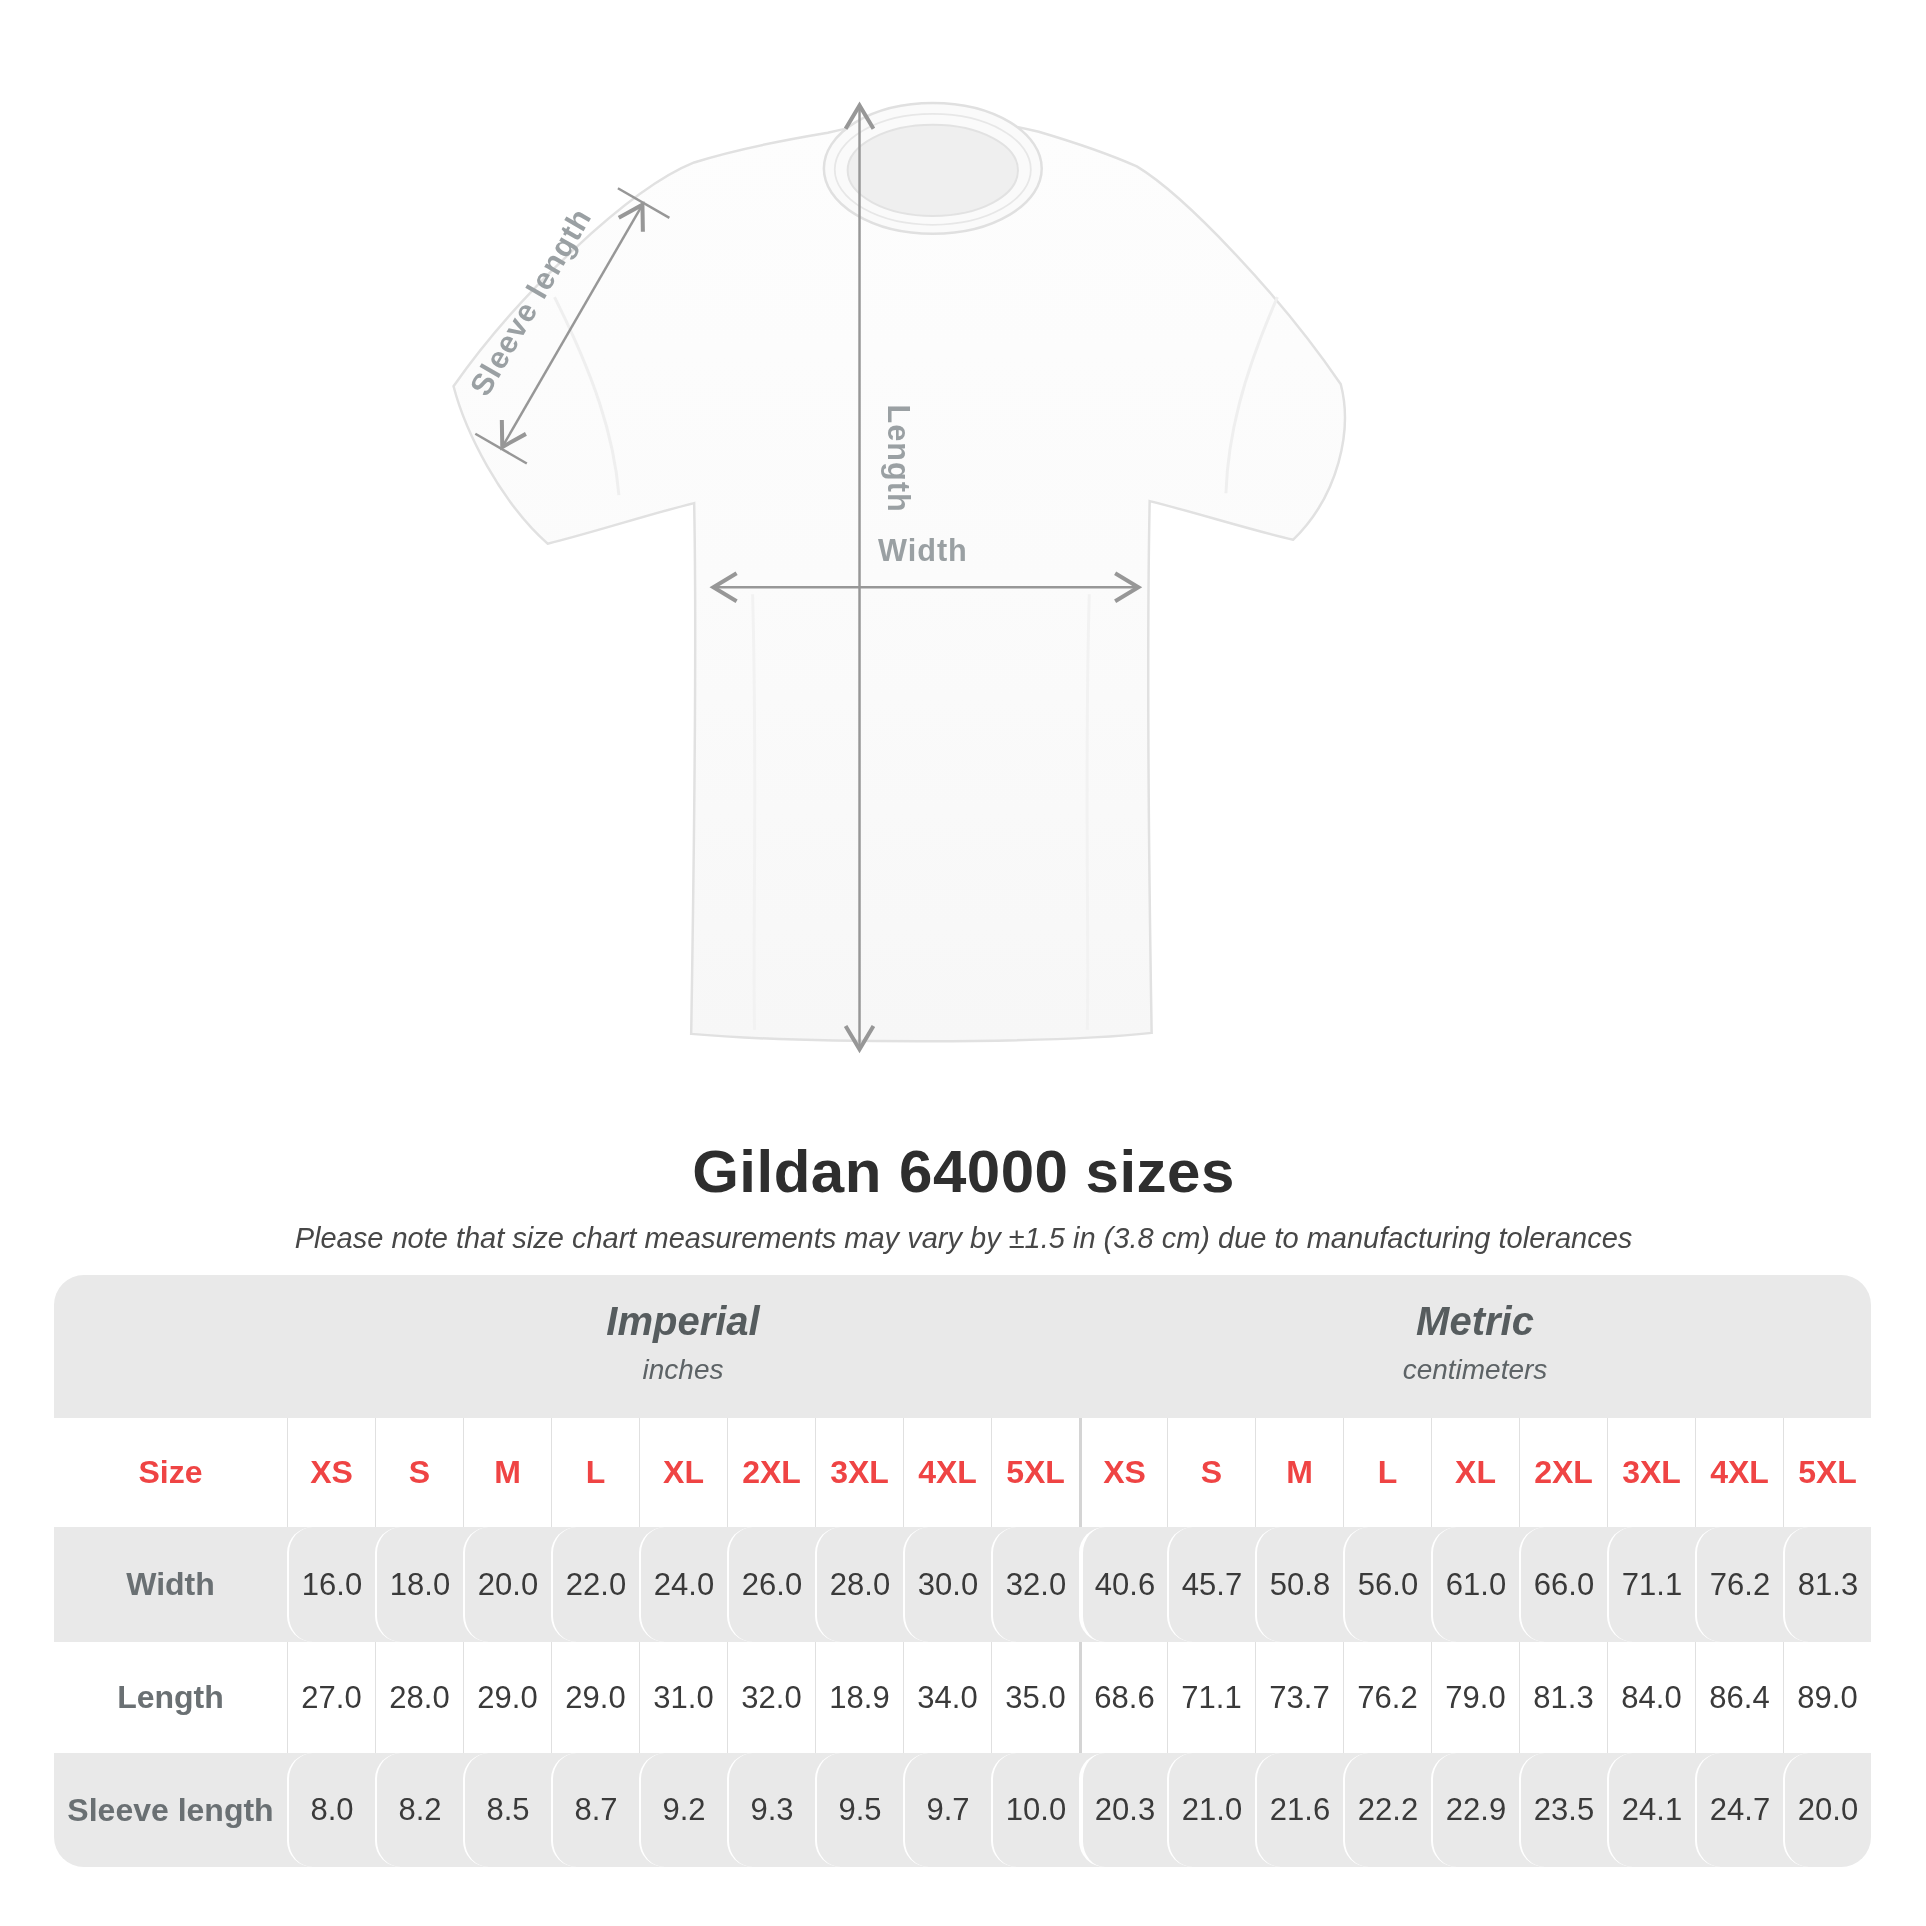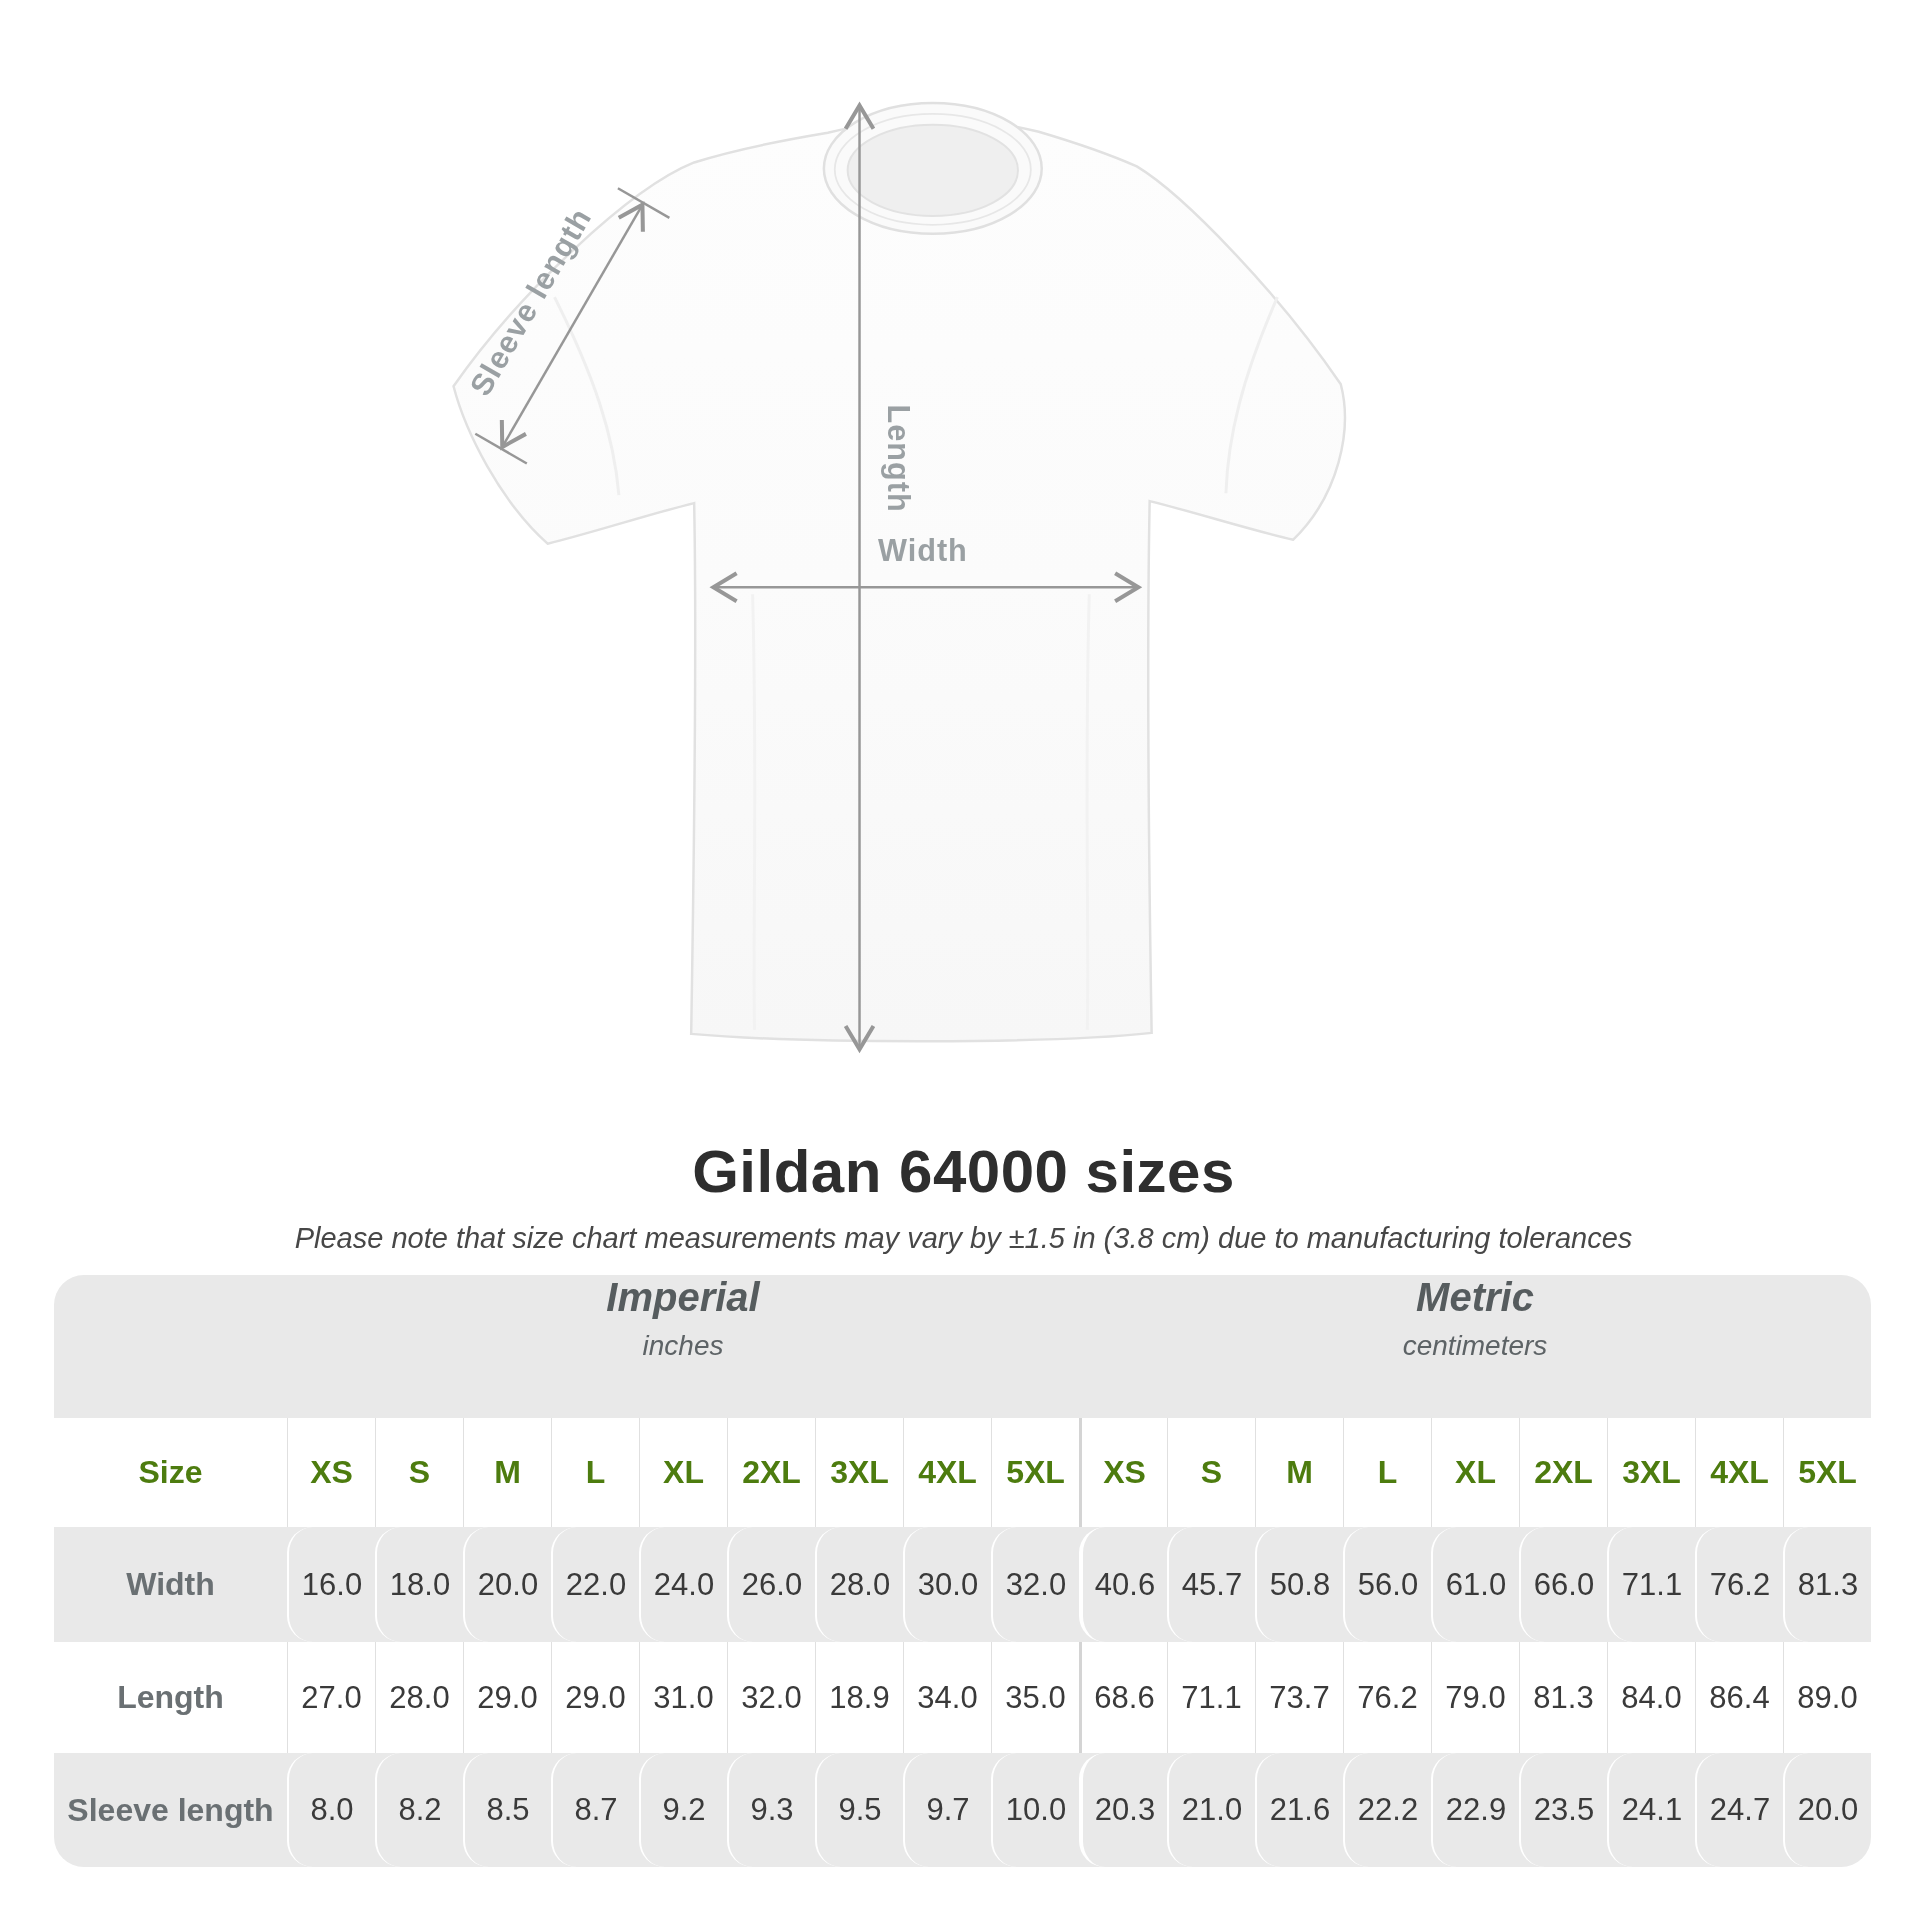--- a/index.html
+++ b/index.html
@@ -18,39 +18,39 @@
   .page-subtitle{margin:16px 0 0 0;font-size:29px;font-style:italic;color:#474747;}
   
   .sizes-table{
     position:absolute;left:54px;top:1275px;width:1817px;
     border-radius:30px;overflow:hidden;
   }
   .units-row{
     display:grid;grid-template-columns:233px repeat(18,1fr);
     background:#e9e9e9;height:143px;
   }
-  .unit-group{text-align:center;}
+  .unit-group{text-align:center;padding-top:24px;}
   .unit-group.imperial{grid-column:2 / span 9;}
   .unit-group.metric{grid-column:11 / span 9;}
   .unit-title{font-size:40px;font-weight:bold;font-style:italic;color:#565c5e;}
   .unit-sub{font-size:28px;font-style:italic;color:#5d6366;margin-top:10px;}
   .trow{display:grid;grid-template-columns:233px repeat(18,1fr);}
   .trow.sizes{background:#ffffff;height:109px;}
   .trow.light{background:#ffffff;height:111px;}
   .trow.shade{background:#e9e9e9;}
   .trow.r-width{height:115px;}
   .trow.r-sleeve{height:114px;}
   .c{display:flex;align-items:center;justify-content:center;height:100%;}
   .trow.sizes .c + .c,
   .trow.light .c + .c{border-left:1px solid #e0e0e0;text-align:right;}
   .trow.shade .c + .c{border-left:2px solid #ffffff;border-radius:26px;}
   .trow.sizes .c.mstart,
   .trow.light .c.mstart{border-left:3px solid #d4d4d4;}
   .trow.shade .c.mstart{border-left:4px solid #ffffff;}
-  .size-h{font-weight:bold;font-size:32px;color:#4d7c0f;}
+  .size-h{font-weight:bold;font-size:32px;color:#ef4444;}
   .row-label{font-weight:bold;font-size:32px;color:#6a7073;}
   .val{font-size:31px;color:#3a3a3a;}
 </style>
 </head>
 <body>
 
 <svg class="diagram-svg" width="1927" height="1228" viewBox="0 0 1946 1240">
   <defs>
     <marker id="arrow-end" viewBox="-20 -12 24 24" refX="-1" refY="0" markerWidth="15" markerHeight="15" orient="auto">
       <path d="M -15 -9 L 0 0 L -15 9" fill="none" stroke="#979797" stroke-width="2.6"></path>

